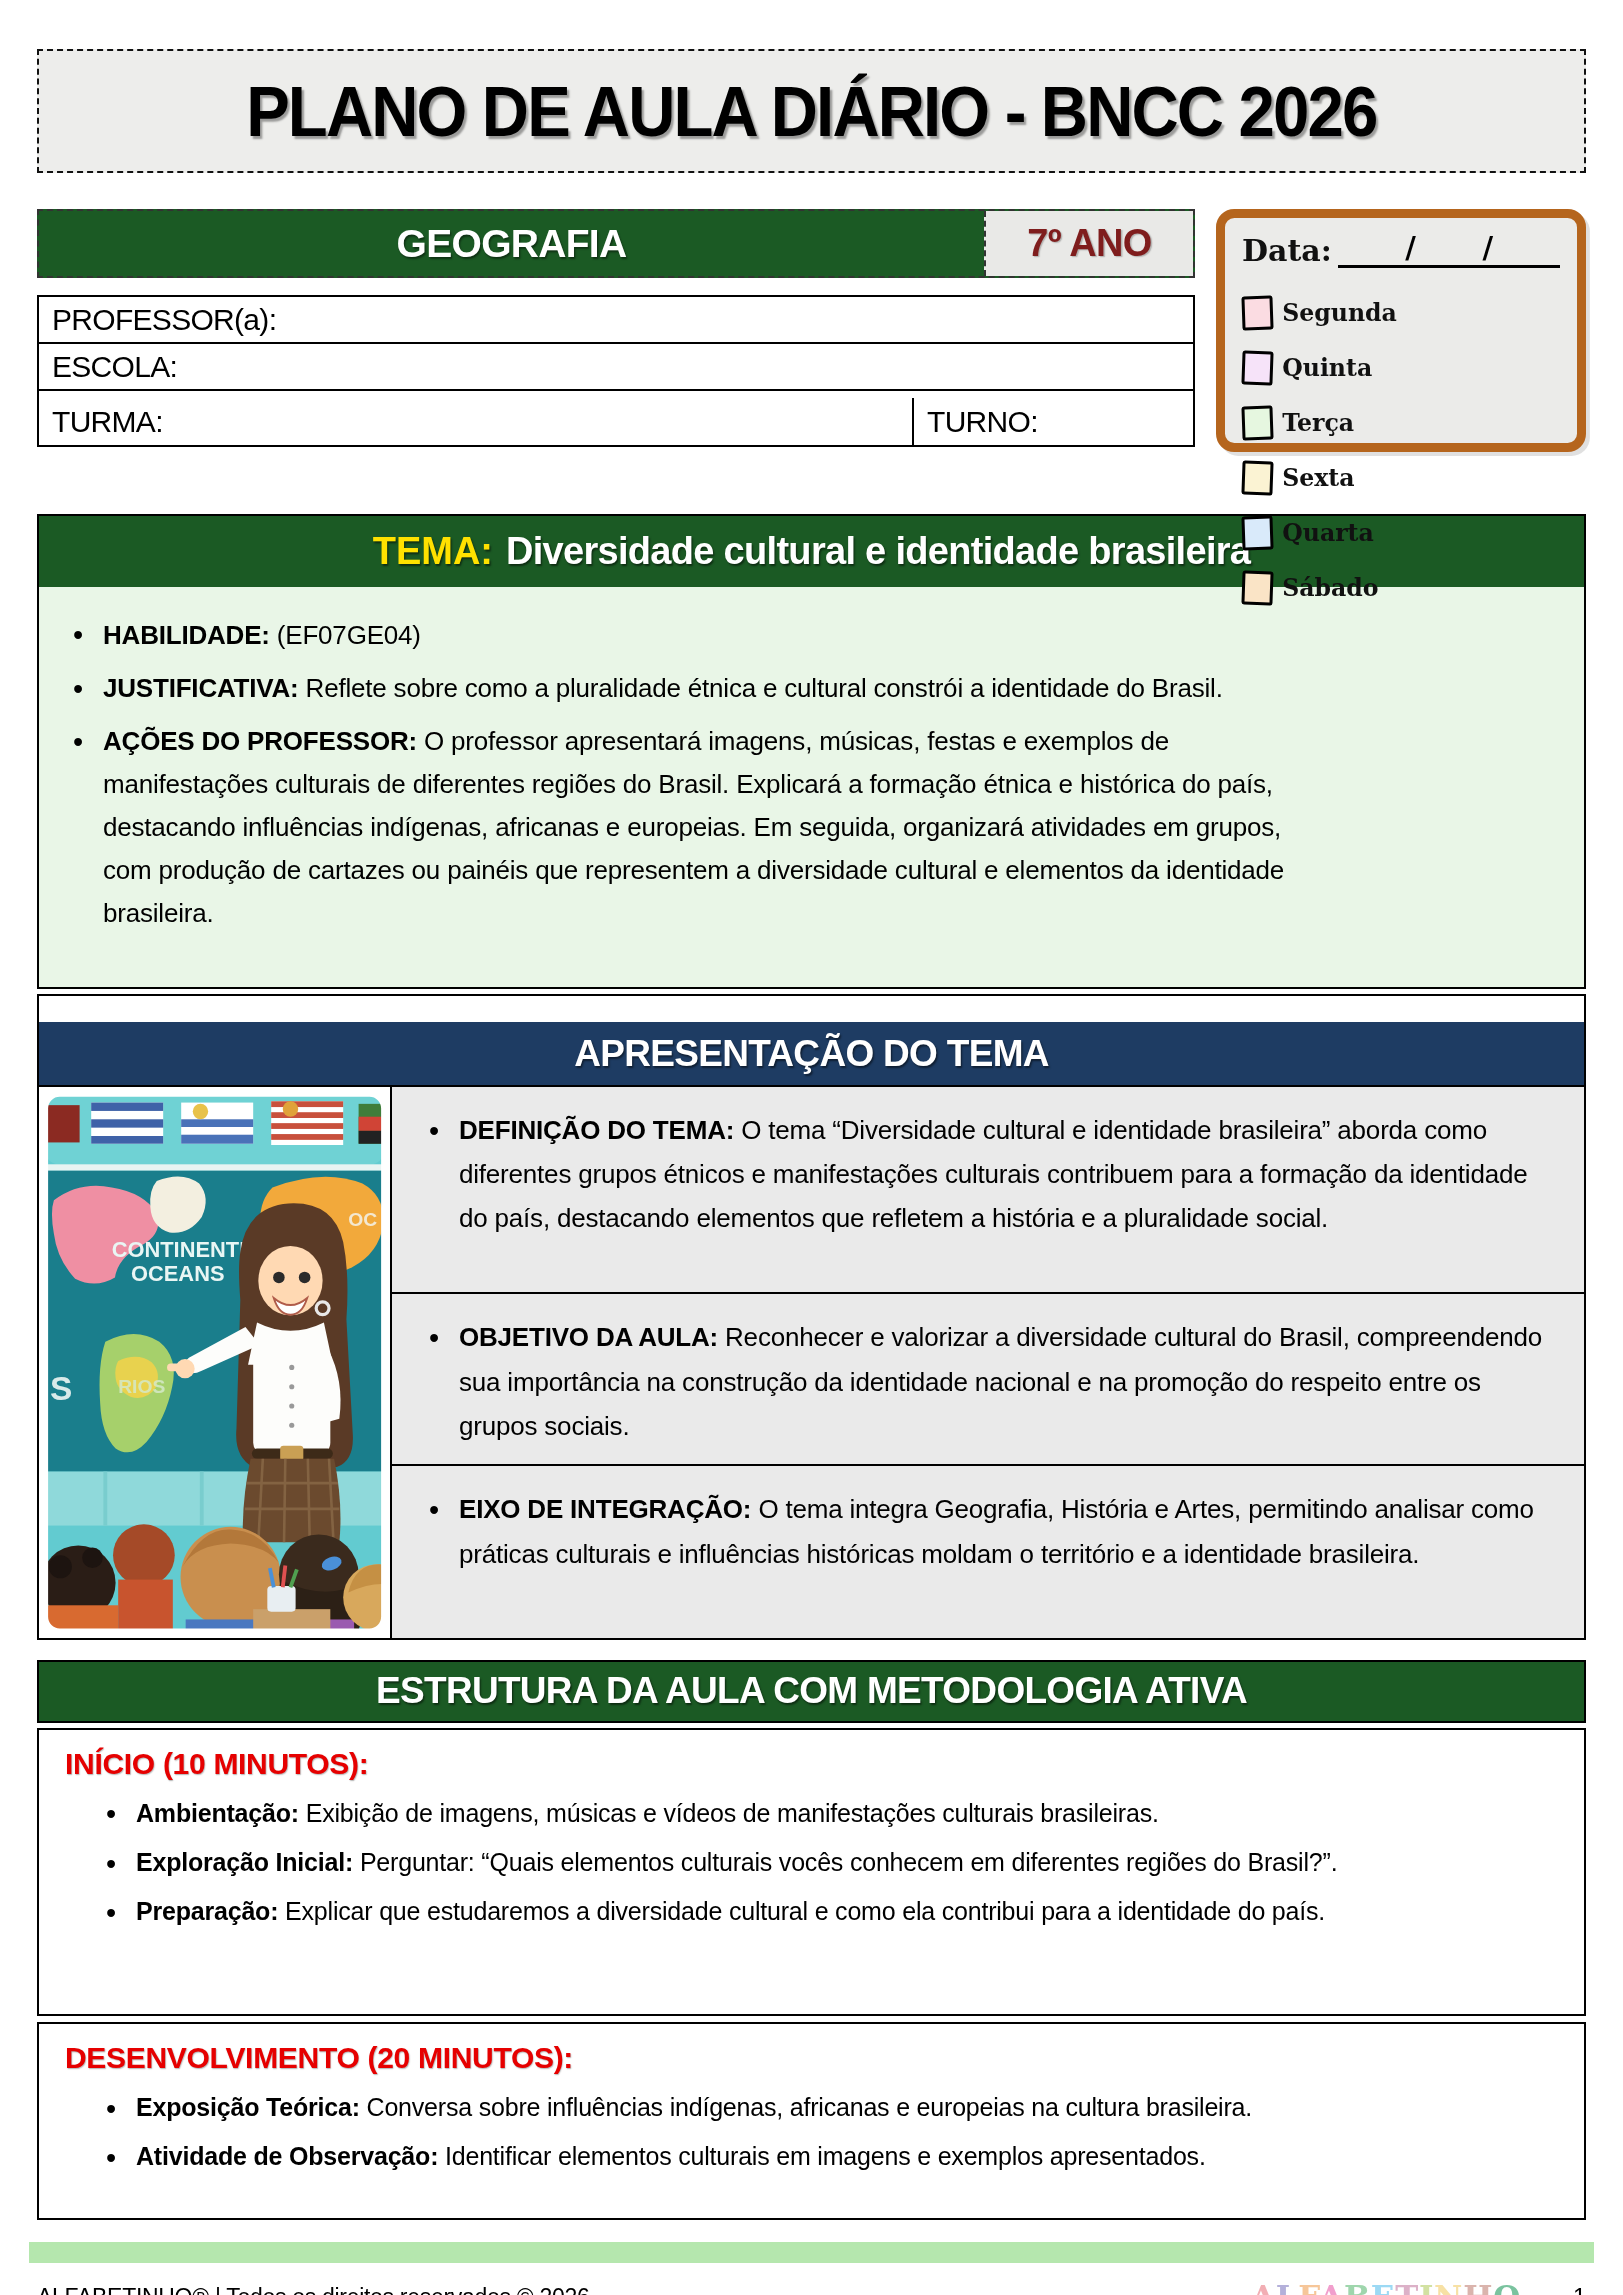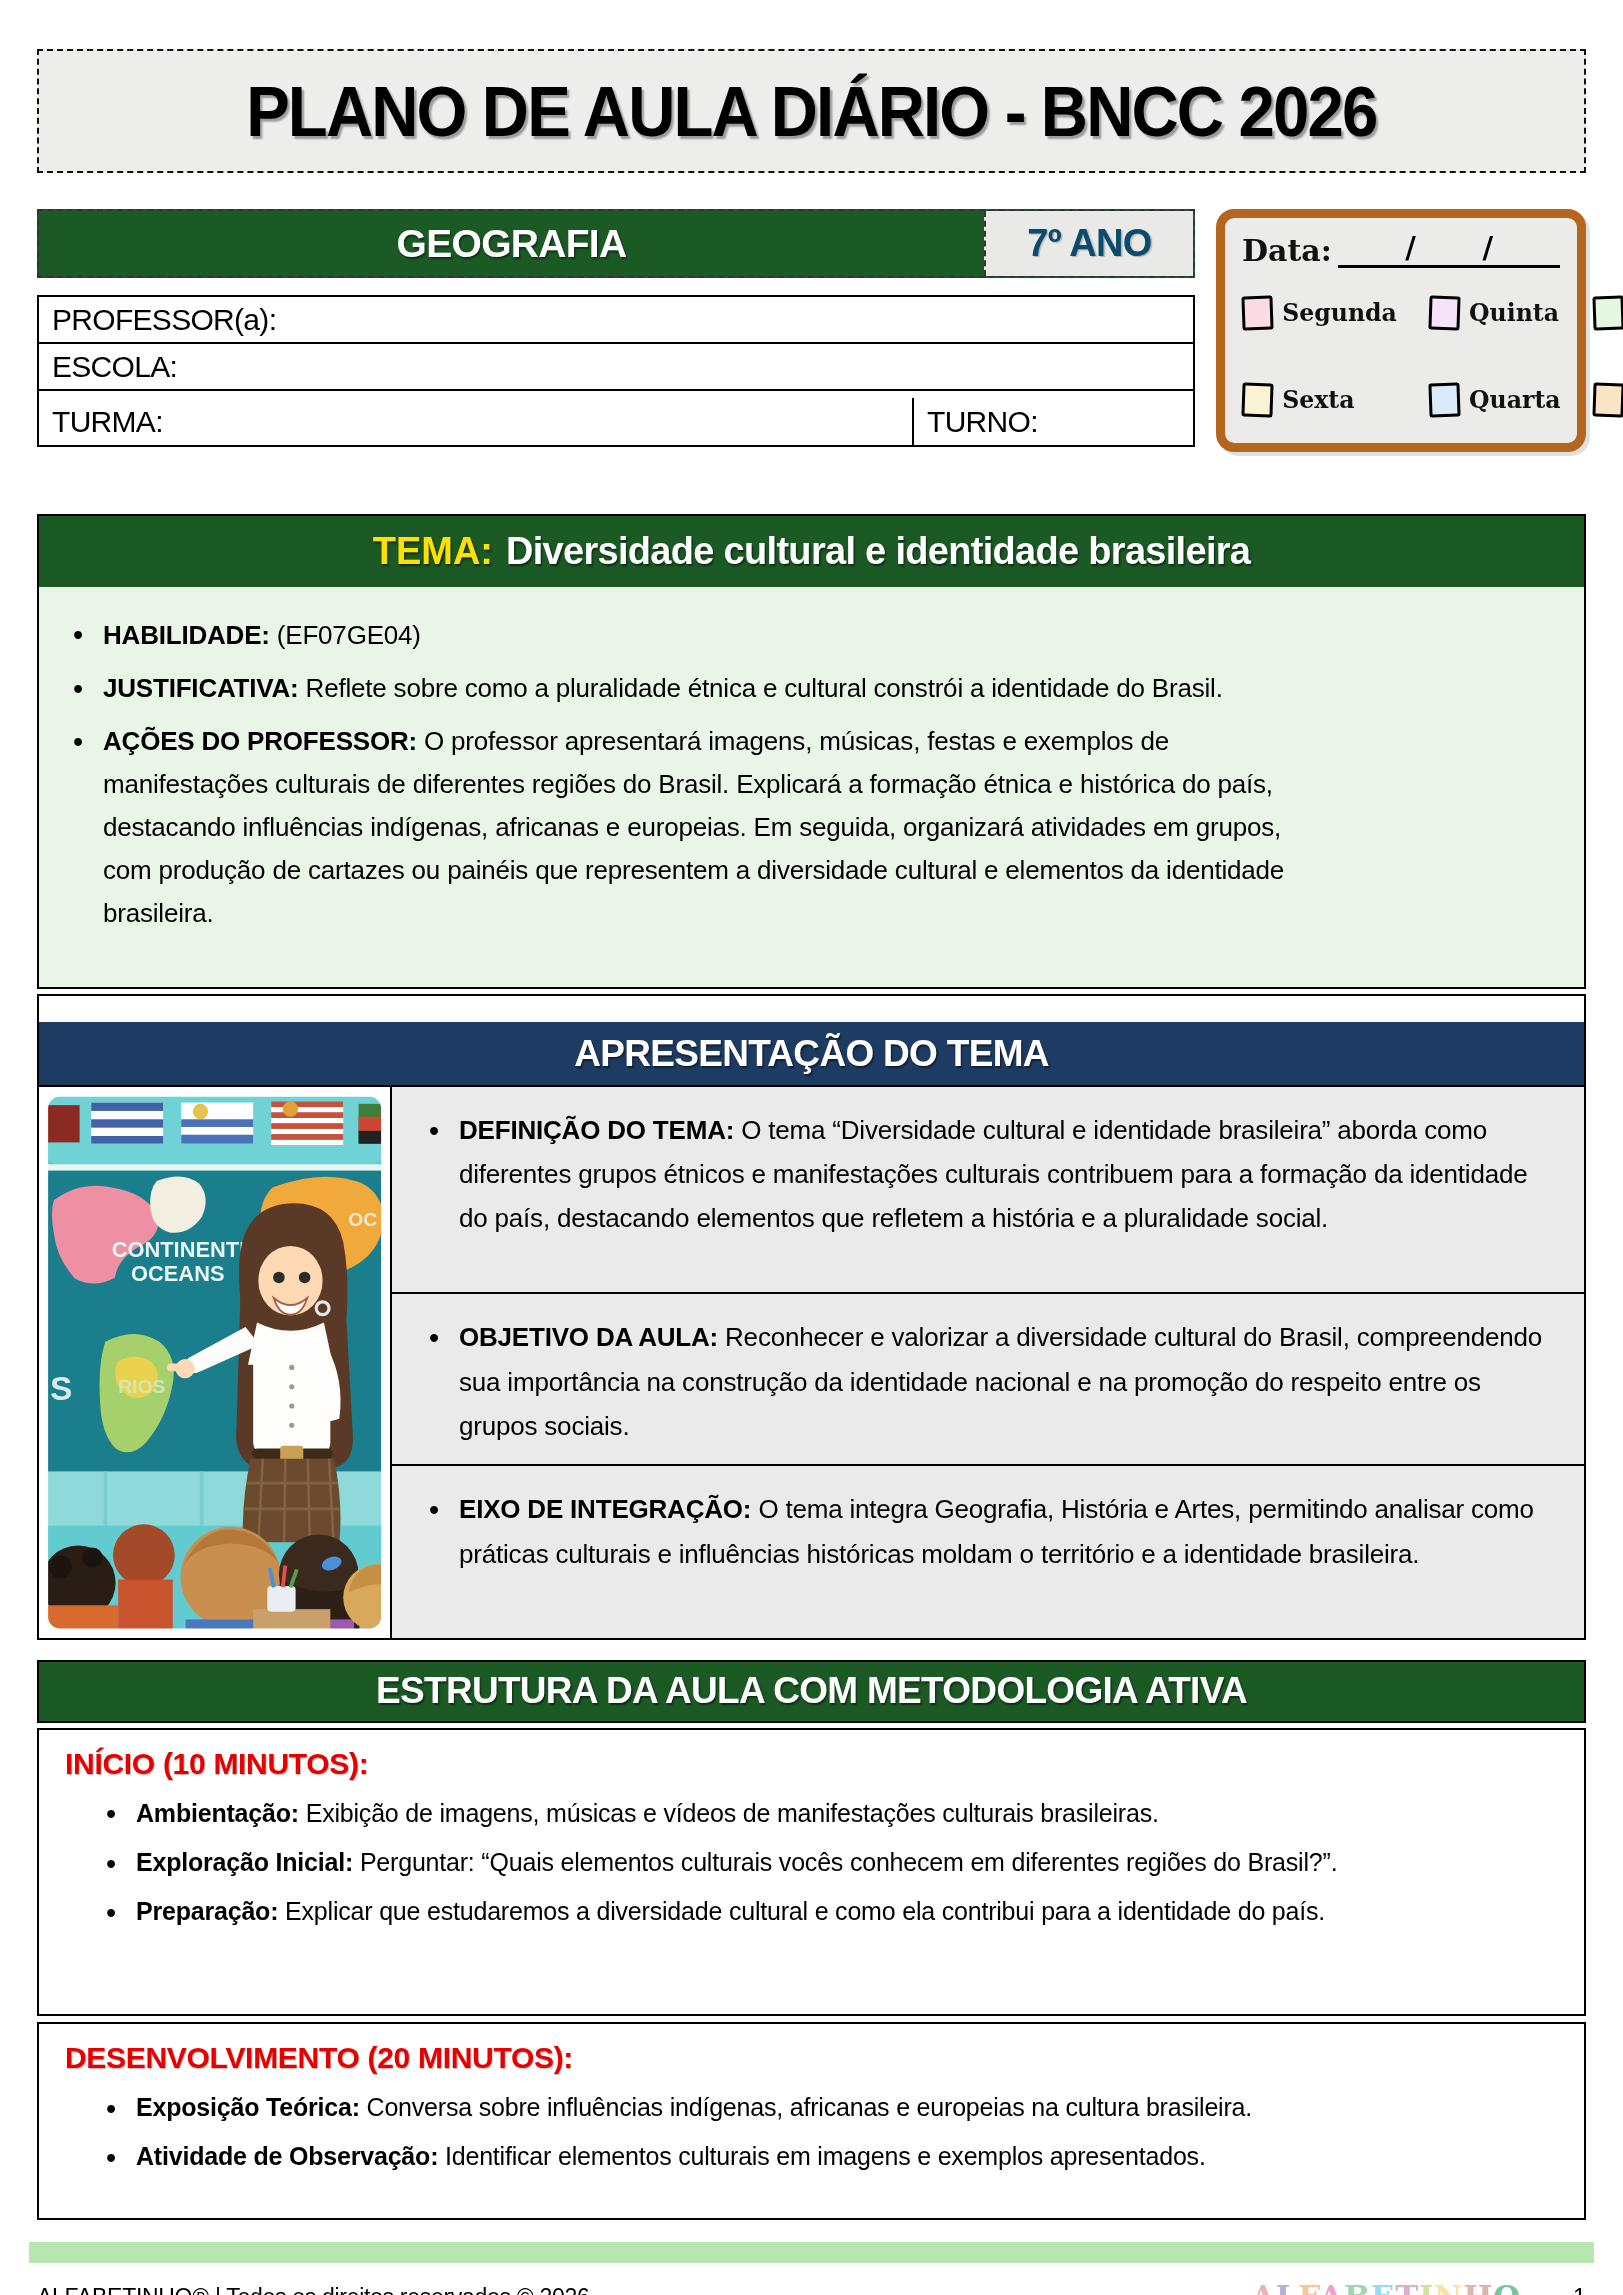--- a/index.html
+++ b/index.html
@@ -23,21 +23,21 @@
     height:69px; border:2px dashed #333; display:flex; align-items:stretch; background:#1b5a24;
   }
   .subject-label {
     flex:1; display:flex; align-items:center; justify-content:center;
     color:#fff; font-size:39px; font-weight:800; letter-spacing:-0.7px;
     text-shadow:1.3px 2px 2px rgba(0,0,0,0.45);
   }
   .grade-cell {
     width:209px; background:#e9e9e7; border-left:2px dashed #333;
     display:flex; align-items:center; justify-content:center;
-    color:#0c4a6e; font-size:38px; font-weight:900; letter-spacing:-0.7px;
+    color:#7f1d1d; font-size:38px; font-weight:900; letter-spacing:-0.7px;
     text-shadow:1.3px 1.3px 1.3px rgba(0,0,0,0.25);
   }
   .info-table { margin-top:17px; border:2.6px solid #000; background:#fff; }
   .info-row { height:47px; border-bottom:2.6px solid #000; display:flex; align-items:center; }
   .info-row:last-child { border-bottom:none;margin-top:7px; }
   .info-label { font-size:30px; font-weight:400; letter-spacing:-0.7px; padding-left:13px; }
   .split { display:flex; align-items:stretch; }
   .cell-turma { flex:1; display:flex; align-items:center; }
   .cell-turno { width:281px; border-left:2.6px solid #000; display:flex; align-items:center; }
 
@@ -48,23 +48,22 @@
     font-family:"DejaVu Serif", serif;
   }
   .date-line { display:flex; align-items:flex-end; }
   .date-label { font-size:30px; font-weight:bold; color:#111; }
   .date-rule {
     flex:1; margin-left:6.5px; height:37px; border-bottom:3.3px solid #000;
     display:flex; justify-content:space-evenly; align-items:flex-end;
     font-size:29px; font-weight:bold;
   }
   .weekday-grid {
-    margin-top:17px; display:grid; grid-template-columns:1fr 1fr 1fr; grid-auto-rows:55px;
+    margin-top:17px; display:grid; grid-template-columns:1fr; grid-auto-rows:55px;
     column-gap:6.5px;
-    gap:32px;
   }
   .weekday { display:flex; align-items:center; gap:9.2px; }
   .wd-box {
     width:31px; height:34px; border:3.3px solid #000; border-radius:2.6px; flex:0 0 auto;
     transform:rotate(-2deg);
   }
   .weekday:nth-child(even) .wd-box { transform:rotate(2deg); }
   .wd-label { font-size:23.6px; font-weight:bold; color:#111; }
 
   

